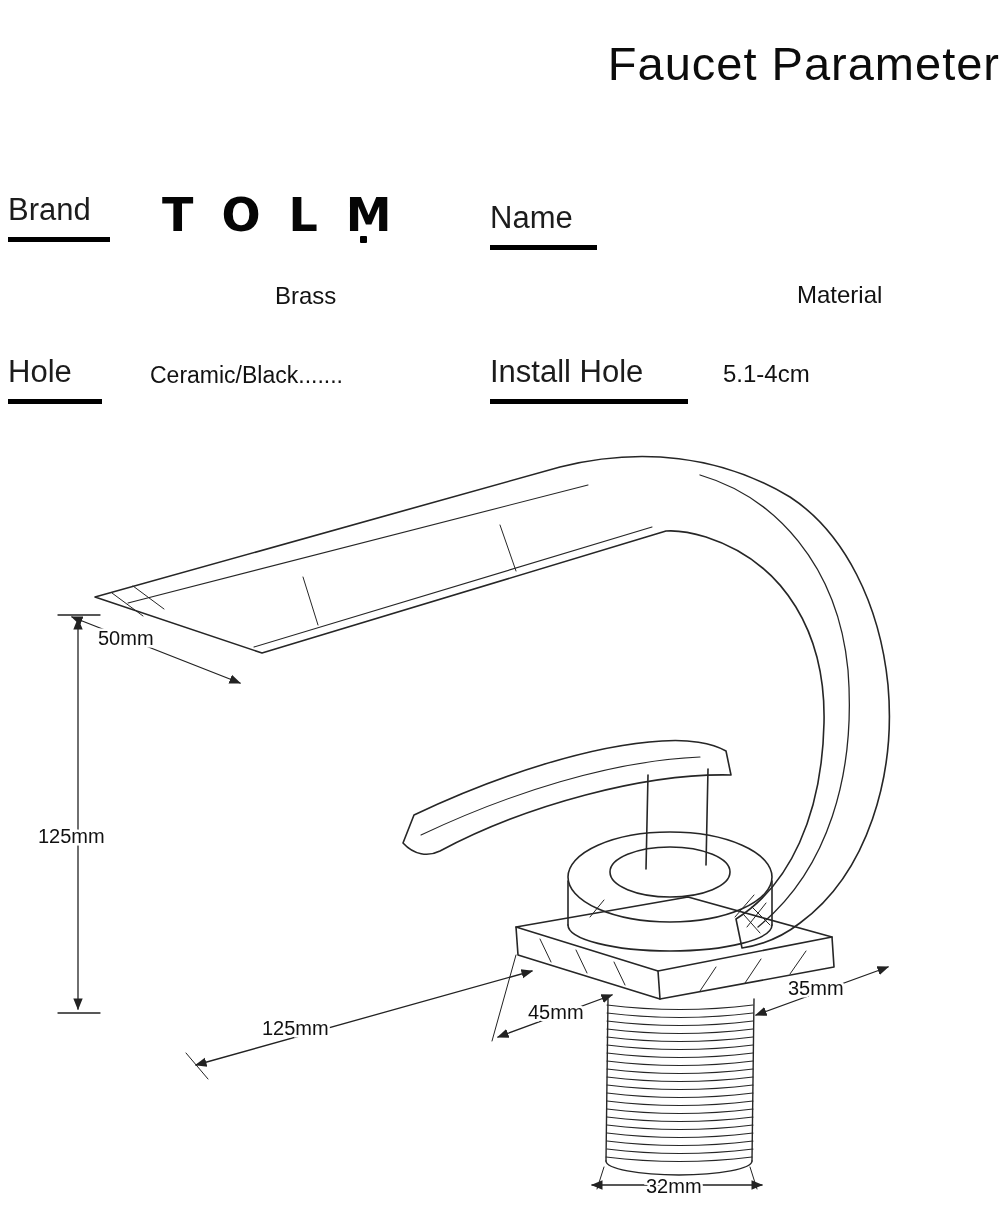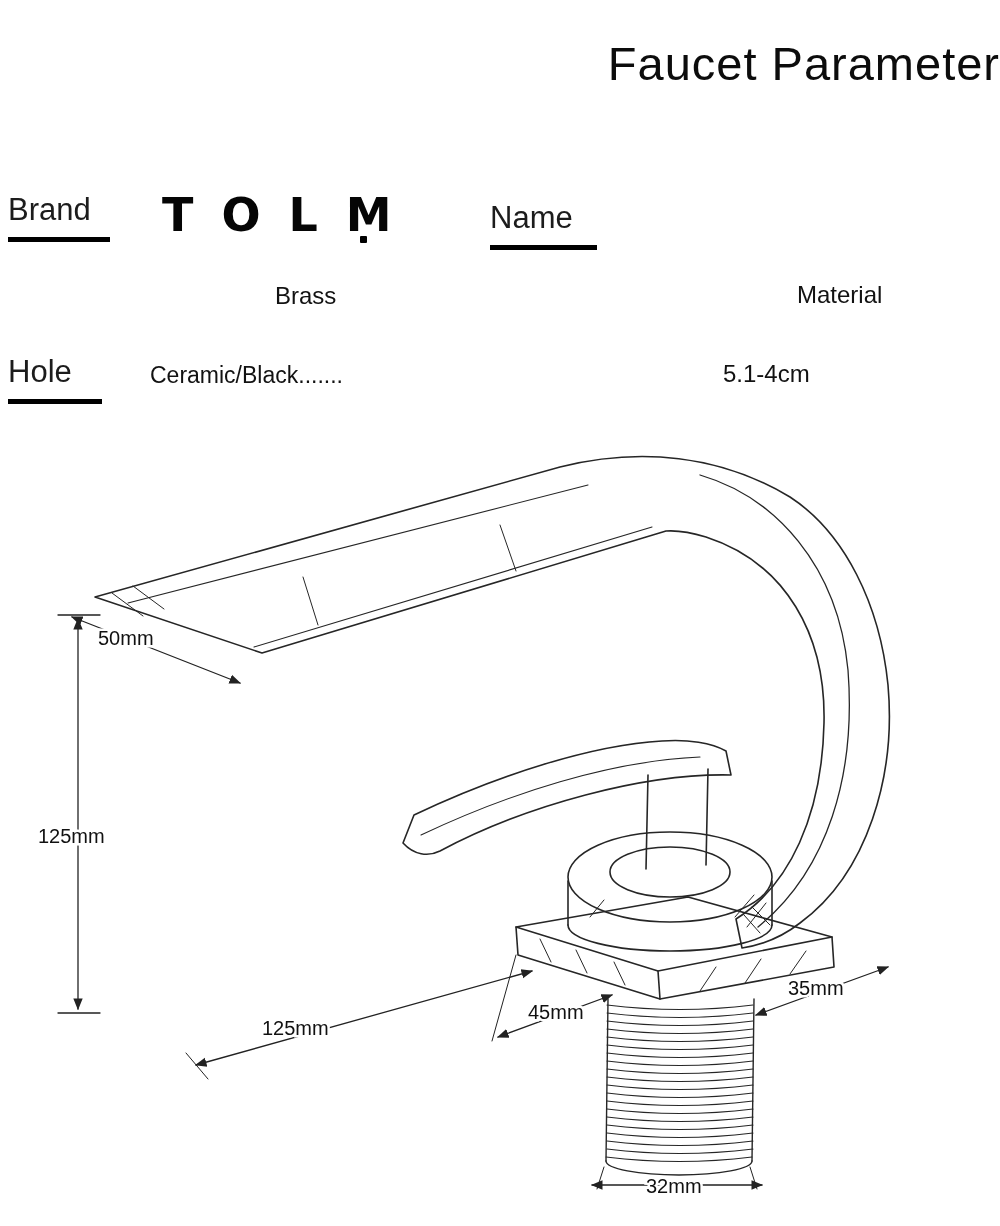--- a/index.html
+++ b/index.html
@@ -30,20 +30,21 @@
 
   <span class="spec-label" style="left:490px;top:200px;width:107px">Name</span>
 
   <span class="spec-value" style="left:275px;top:282px">Brass</span>
 
   <span class="spec-value" style="left:797px;top:281px">Material</span>
 
   <span class="spec-label" style="left:8px;top:354px;width:94px">Hole</span>
   <span class="spec-value" style="left:150px;top:362px;font-size:23px">Ceramic/Black.......</span>
 
+  <span class="spec-label" style="left:490px;top:354px;width:198px">Install Hole</span>
   <span class="spec-value" style="left:723px;top:360px">5.1-4cm</span>
 
   <svg class="drawing" width="1000" height="781" viewBox="0 0 1000 781">
     <defs>
       <marker id="arw" viewBox="0 0 10 10" refX="9" refY="5" markerWidth="9" markerHeight="9" orient="auto-start-reverse">
         <path d="M0 1 L10 5 L0 9 Z" fill="#222"></path>
       </marker>
     </defs>
 
     <g stroke="#262626" fill="none" stroke-width="1.6" stroke-linecap="round" stroke-linejoin="round">

